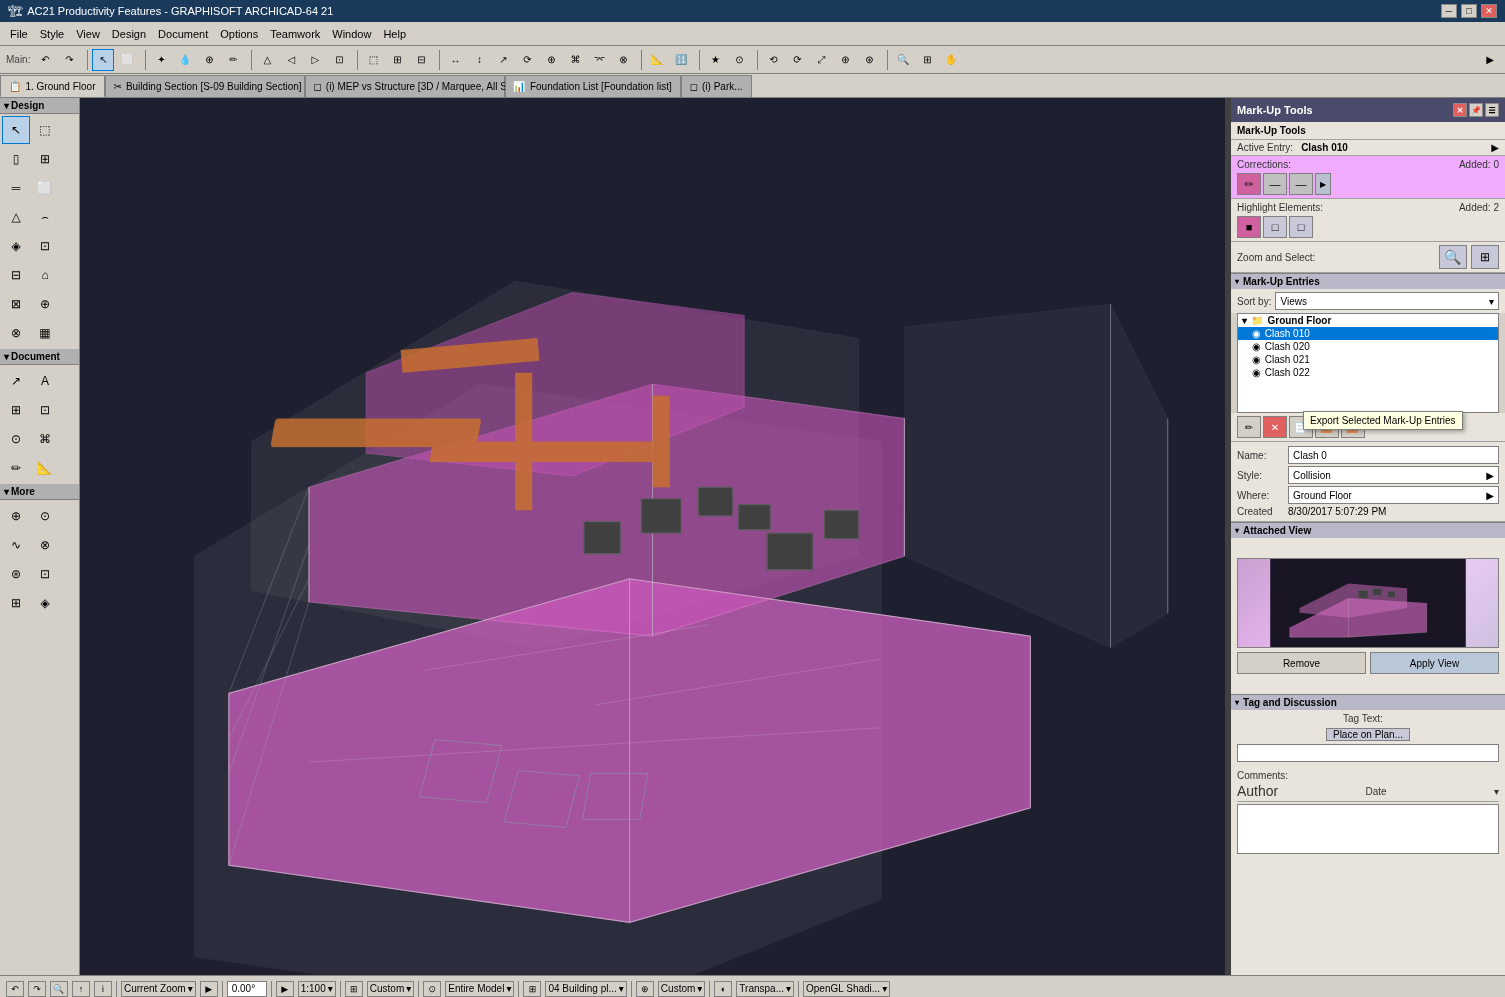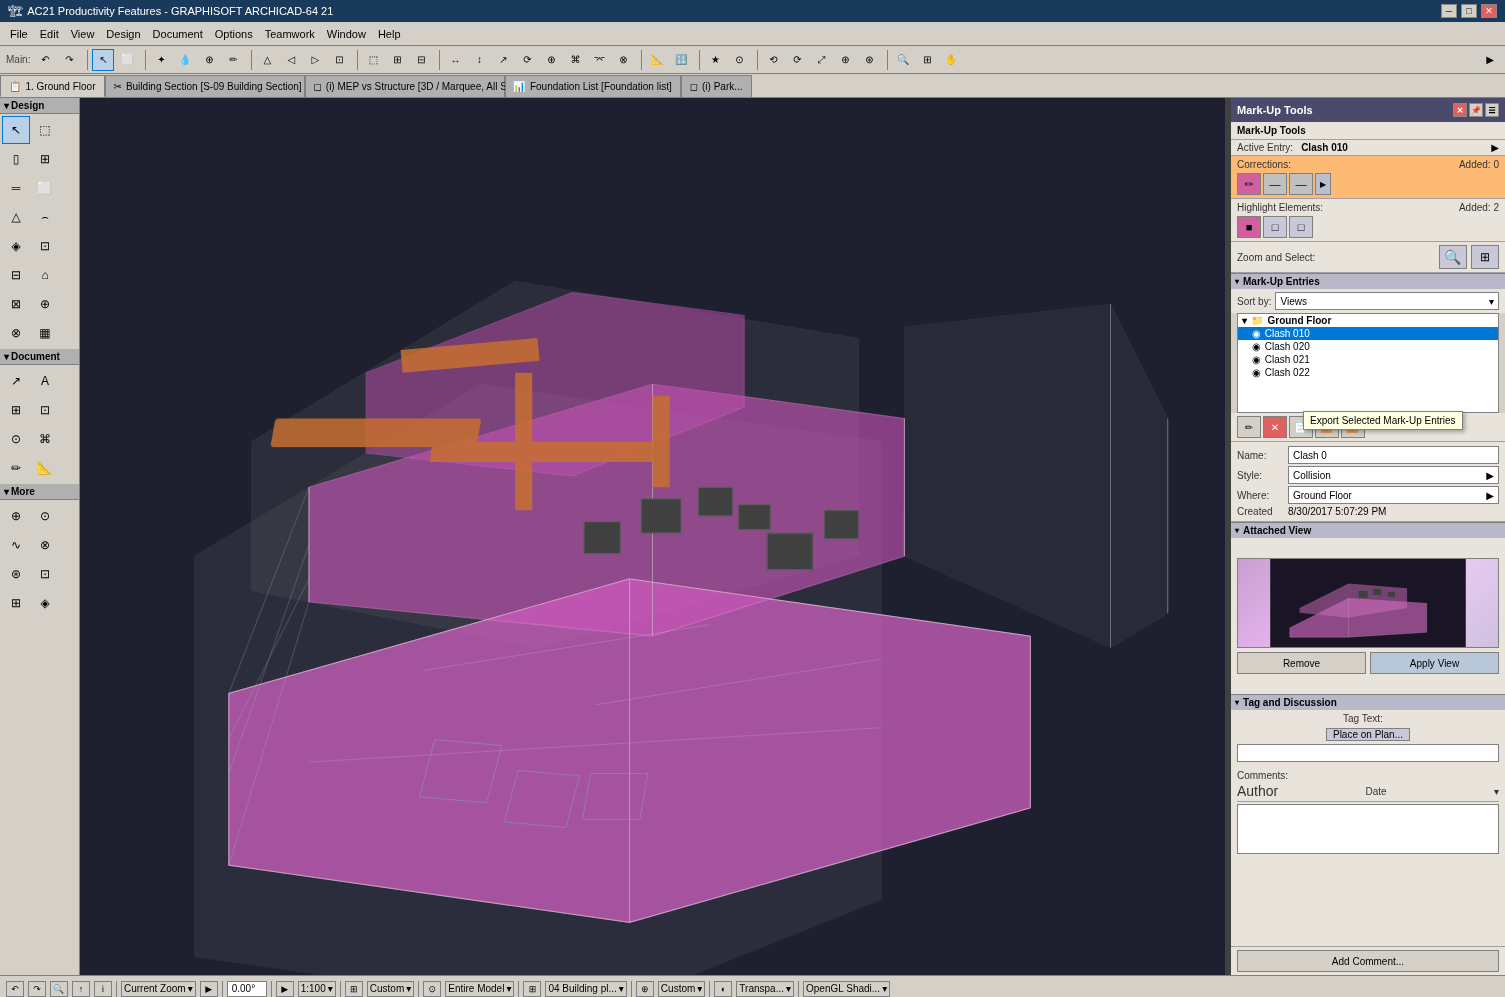--- a/index.html
+++ b/index.html
@@ -87,21 +87,21 @@
   </div>
   <div class="title-bar-right">
     <div class="title-btn">─</div>
     <div class="title-btn">□</div>
     <div class="title-btn" style="background:#e06060;color:#fff;">✕</div>
   </div>
 </div>
 
 <div class="menu-bar">
   <span class="menu-item">File</span>
-  <span class="menu-item">Edit</span>
+  <span class="menu-item">Style</span>
   <span class="menu-item">View</span>
   <span class="menu-item">Design</span>
   <span class="menu-item">Document</span>
   <span class="menu-item">Options</span>
   <span class="menu-item">Teamwork</span>
   <span class="menu-item">Window</span>
   <span class="menu-item">Help</span>
 </div>
 
 <div class="toolbar">
@@ -334,21 +334,21 @@
     <div style="background:#e8e4dc;padding:3px 6px;border-bottom:1px solid #a0a0a0;font-size:10px;font-weight:bold;">
       <span>Mark-Up Tools</span>
     </div>
 
     <div class="active-entry-row" style="background:#e8e4dc;border-bottom:1px solid #a0a0a0;">
       <span class="active-entry-label">Active Entry:</span>
       <span class="active-entry-value">Clash 010</span>
       <span class="entry-arrow">▶</span>
     </div>
 
-    <div style="background:#fdba74;padding:3px 6px;border-bottom:1px solid #a0a0a0;">
+    <div style="background:#f0abfc;padding:3px 6px;border-bottom:1px solid #a0a0a0;">
       <div style="display:flex;align-items:center;justify-content:space-between;margin-bottom:3px;">
         <span style="font-size:10px;color:#333;">Corrections:</span>
         <span style="font-size:10px;color:#333;">Added: 0</span>
       </div>
       <div style="display:flex;gap:2px;align-items:center;">
         <div style="width:24px;height:22px;background:#d060a0;border:1px solid #808080;display:flex;align-items:center;justify-content:center;cursor:pointer;">✏</div>
         <div style="width:24px;height:22px;background:#c0c0c0;border:1px solid #808080;display:flex;align-items:center;justify-content:center;cursor:pointer;">—</div>
         <div style="width:24px;height:22px;background:#c0c0c0;border:1px solid #808080;display:flex;align-items:center;justify-content:center;cursor:pointer;">—</div>
         <div style="width:16px;height:22px;background:#b8c0d0;border:1px solid #808080;display:flex;align-items:center;justify-content:center;cursor:pointer;font-size:8px;">▶</div>
       </div>
@@ -511,25 +511,20 @@
     <div style="padding:2px 6px;background:#e8e4dc;flex:1;">
       <span style="font-size:10px;color:#333;display:block;margin-bottom:2px;">Comments:</span>
       <div style="display:flex;align-items:center;gap:4px;border-bottom:1px solid #a0a0a0;padding-bottom:2px;margin-bottom:2px;">
         <span style="font-size:14px;color:#333;flex:1;">Author</span>
         <span style="font-size:10px;color:#333;flex:1;">Date</span>
         <span style="font-size:10px;color:#333;">▾</span>
       </div>
       <div style="background:#fff;border:1px solid #808080;height:50px;overflow-y:auto;"></div>
     </div>
 
-    <div style="padding:3px 6px;background:#e8e4dc;border-top:1px solid #a0a0a0;">
-      <div style="width:100%;height:22px;background:#d4d0c8;border:1px solid #808080;font-size:10px;cursor:pointer;display:flex;align-items:center;justify-content:center;">
-        <span>Add Comment...</span>
-      </div>
-    </div>
   </div>
 </div>
 
 <div class="status-bar">
   <div style="width:18px;height:16px;background:#d4d0c8;border:1px solid #808080;display:flex;align-items:center;justify-content:center;cursor:pointer;font-size:9px;">↶</div>
   <div style="width:18px;height:16px;background:#d4d0c8;border:1px solid #808080;display:flex;align-items:center;justify-content:center;cursor:pointer;font-size:9px;">↷</div>
   <div style="width:18px;height:16px;background:#d4d0c8;border:1px solid #808080;display:flex;align-items:center;justify-content:center;cursor:pointer;font-size:9px;">🔍</div>
   <div style="width:18px;height:16px;background:#d4d0c8;border:1px solid #808080;display:flex;align-items:center;justify-content:center;cursor:pointer;font-size:9px;">↑</div>
   <div style="width:18px;height:16px;background:#d4d0c8;border:1px solid #808080;display:flex;align-items:center;justify-content:center;cursor:pointer;font-size:9px;">ℹ</div>
   <div class="status-sep"></div>

